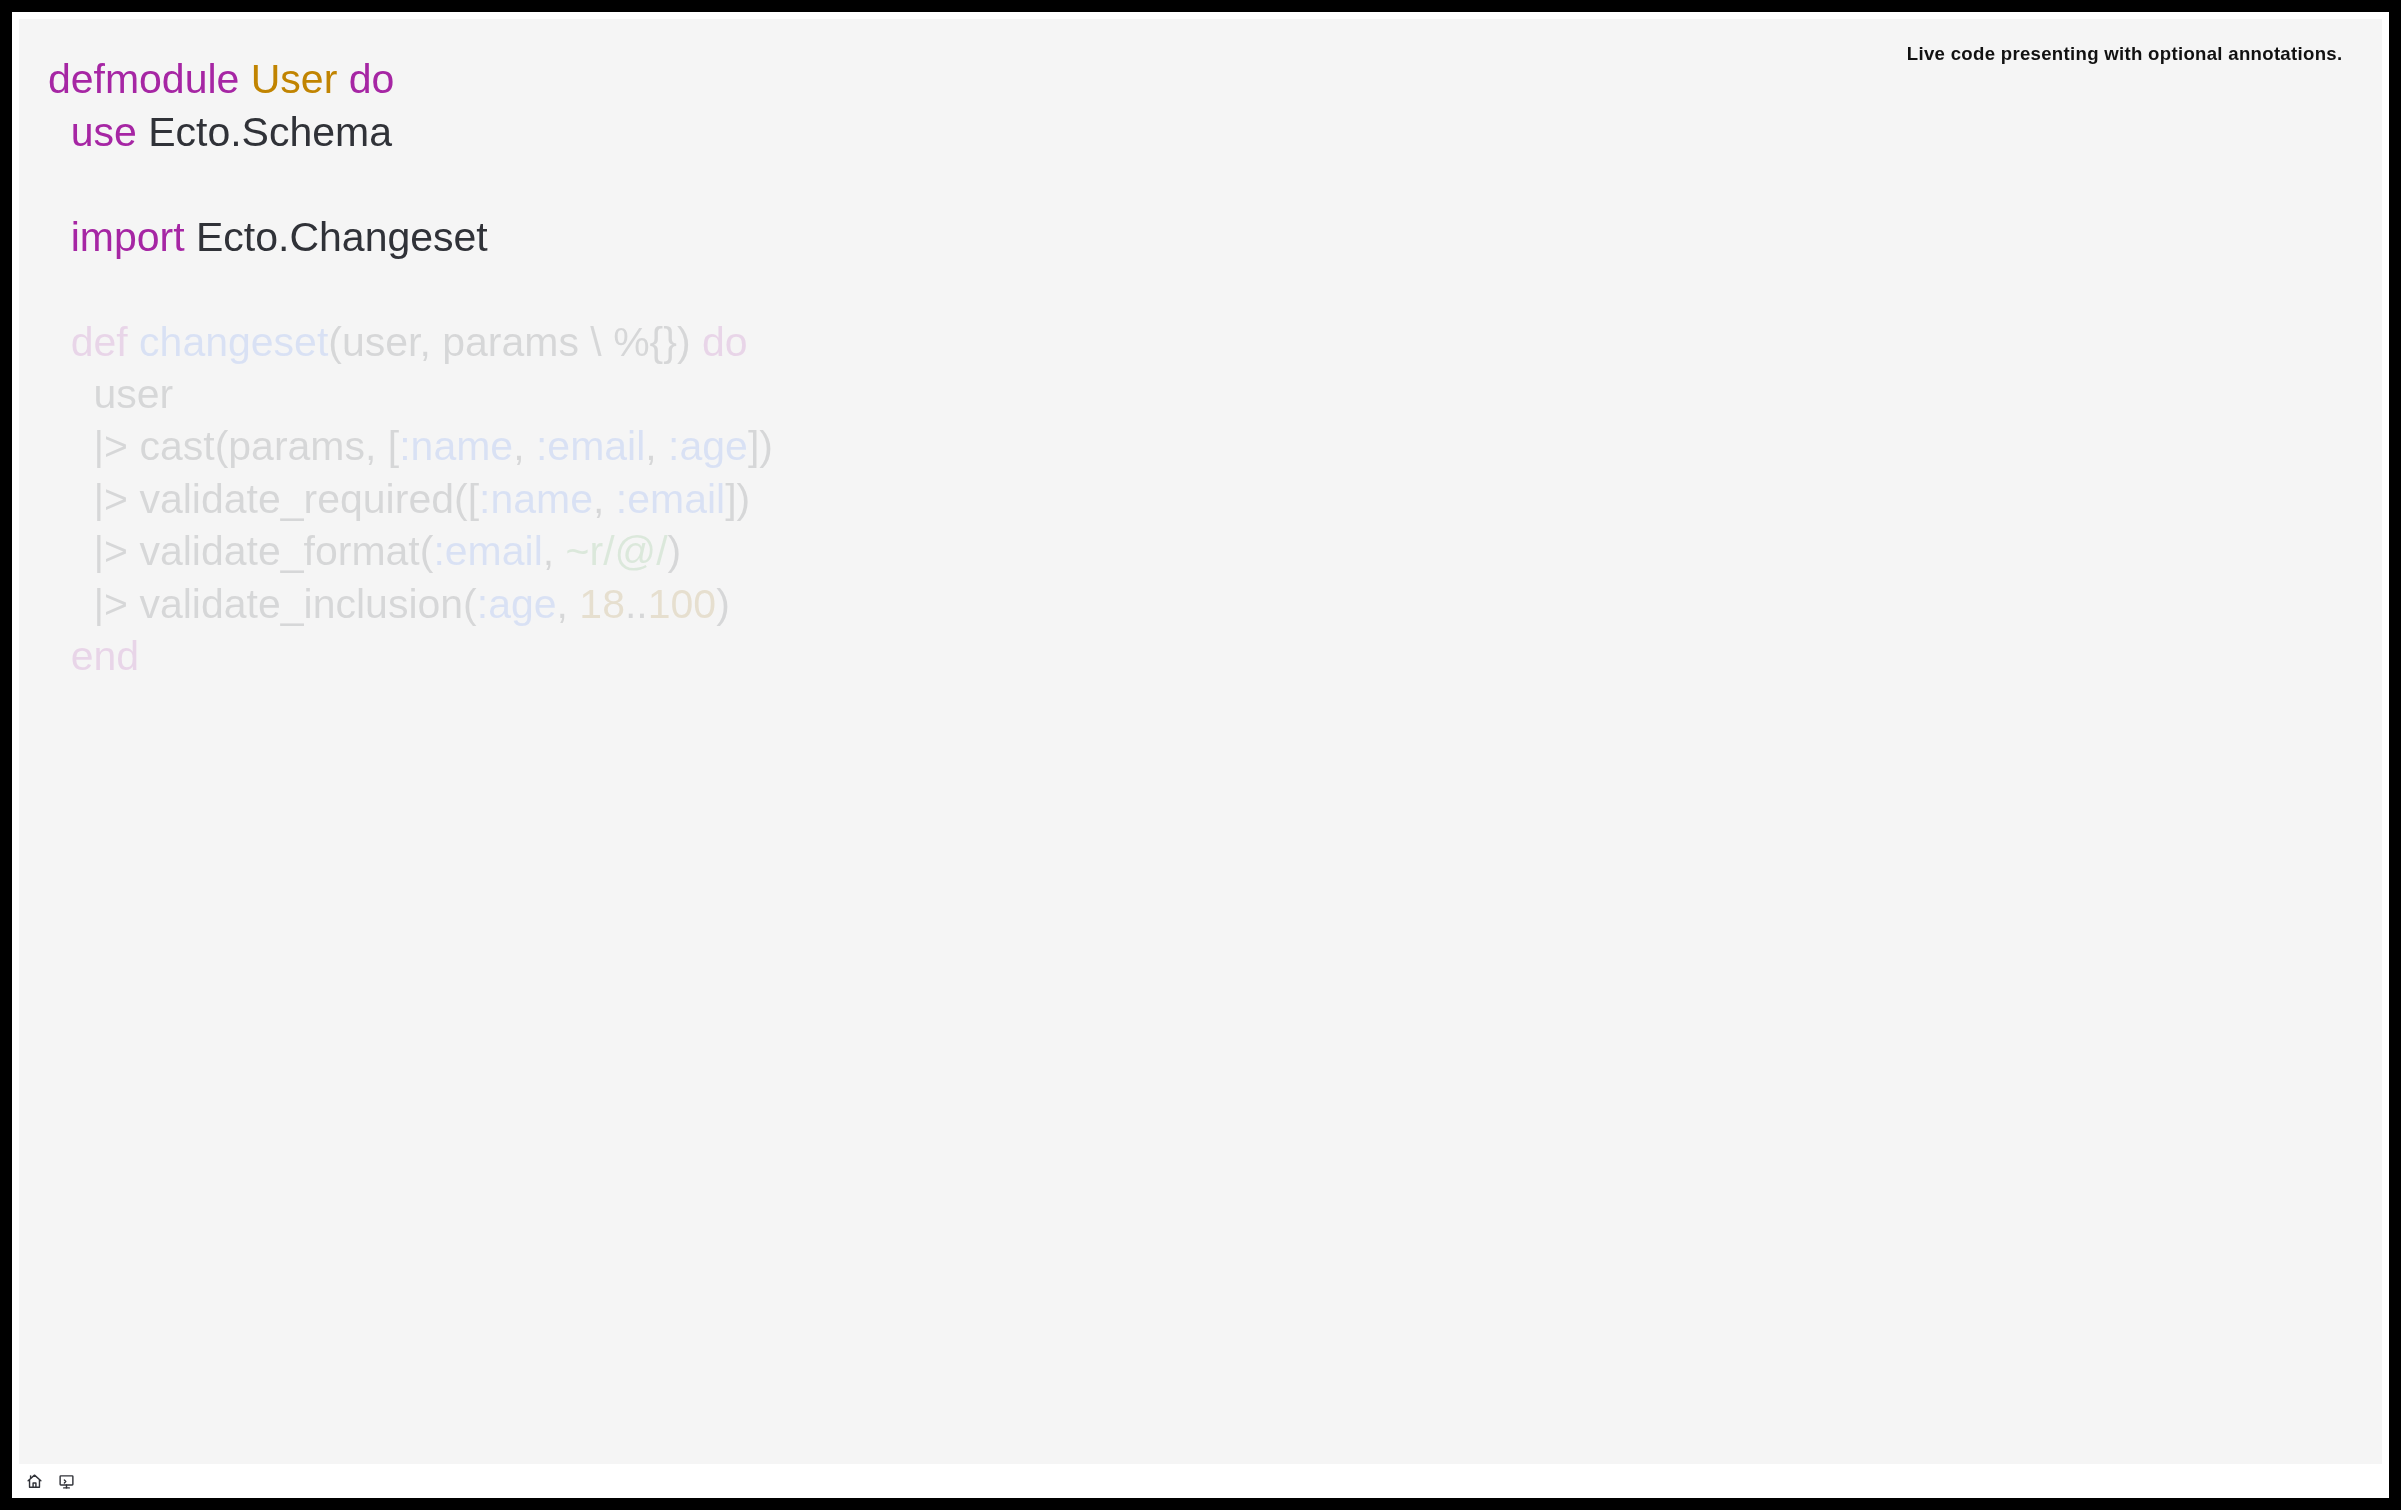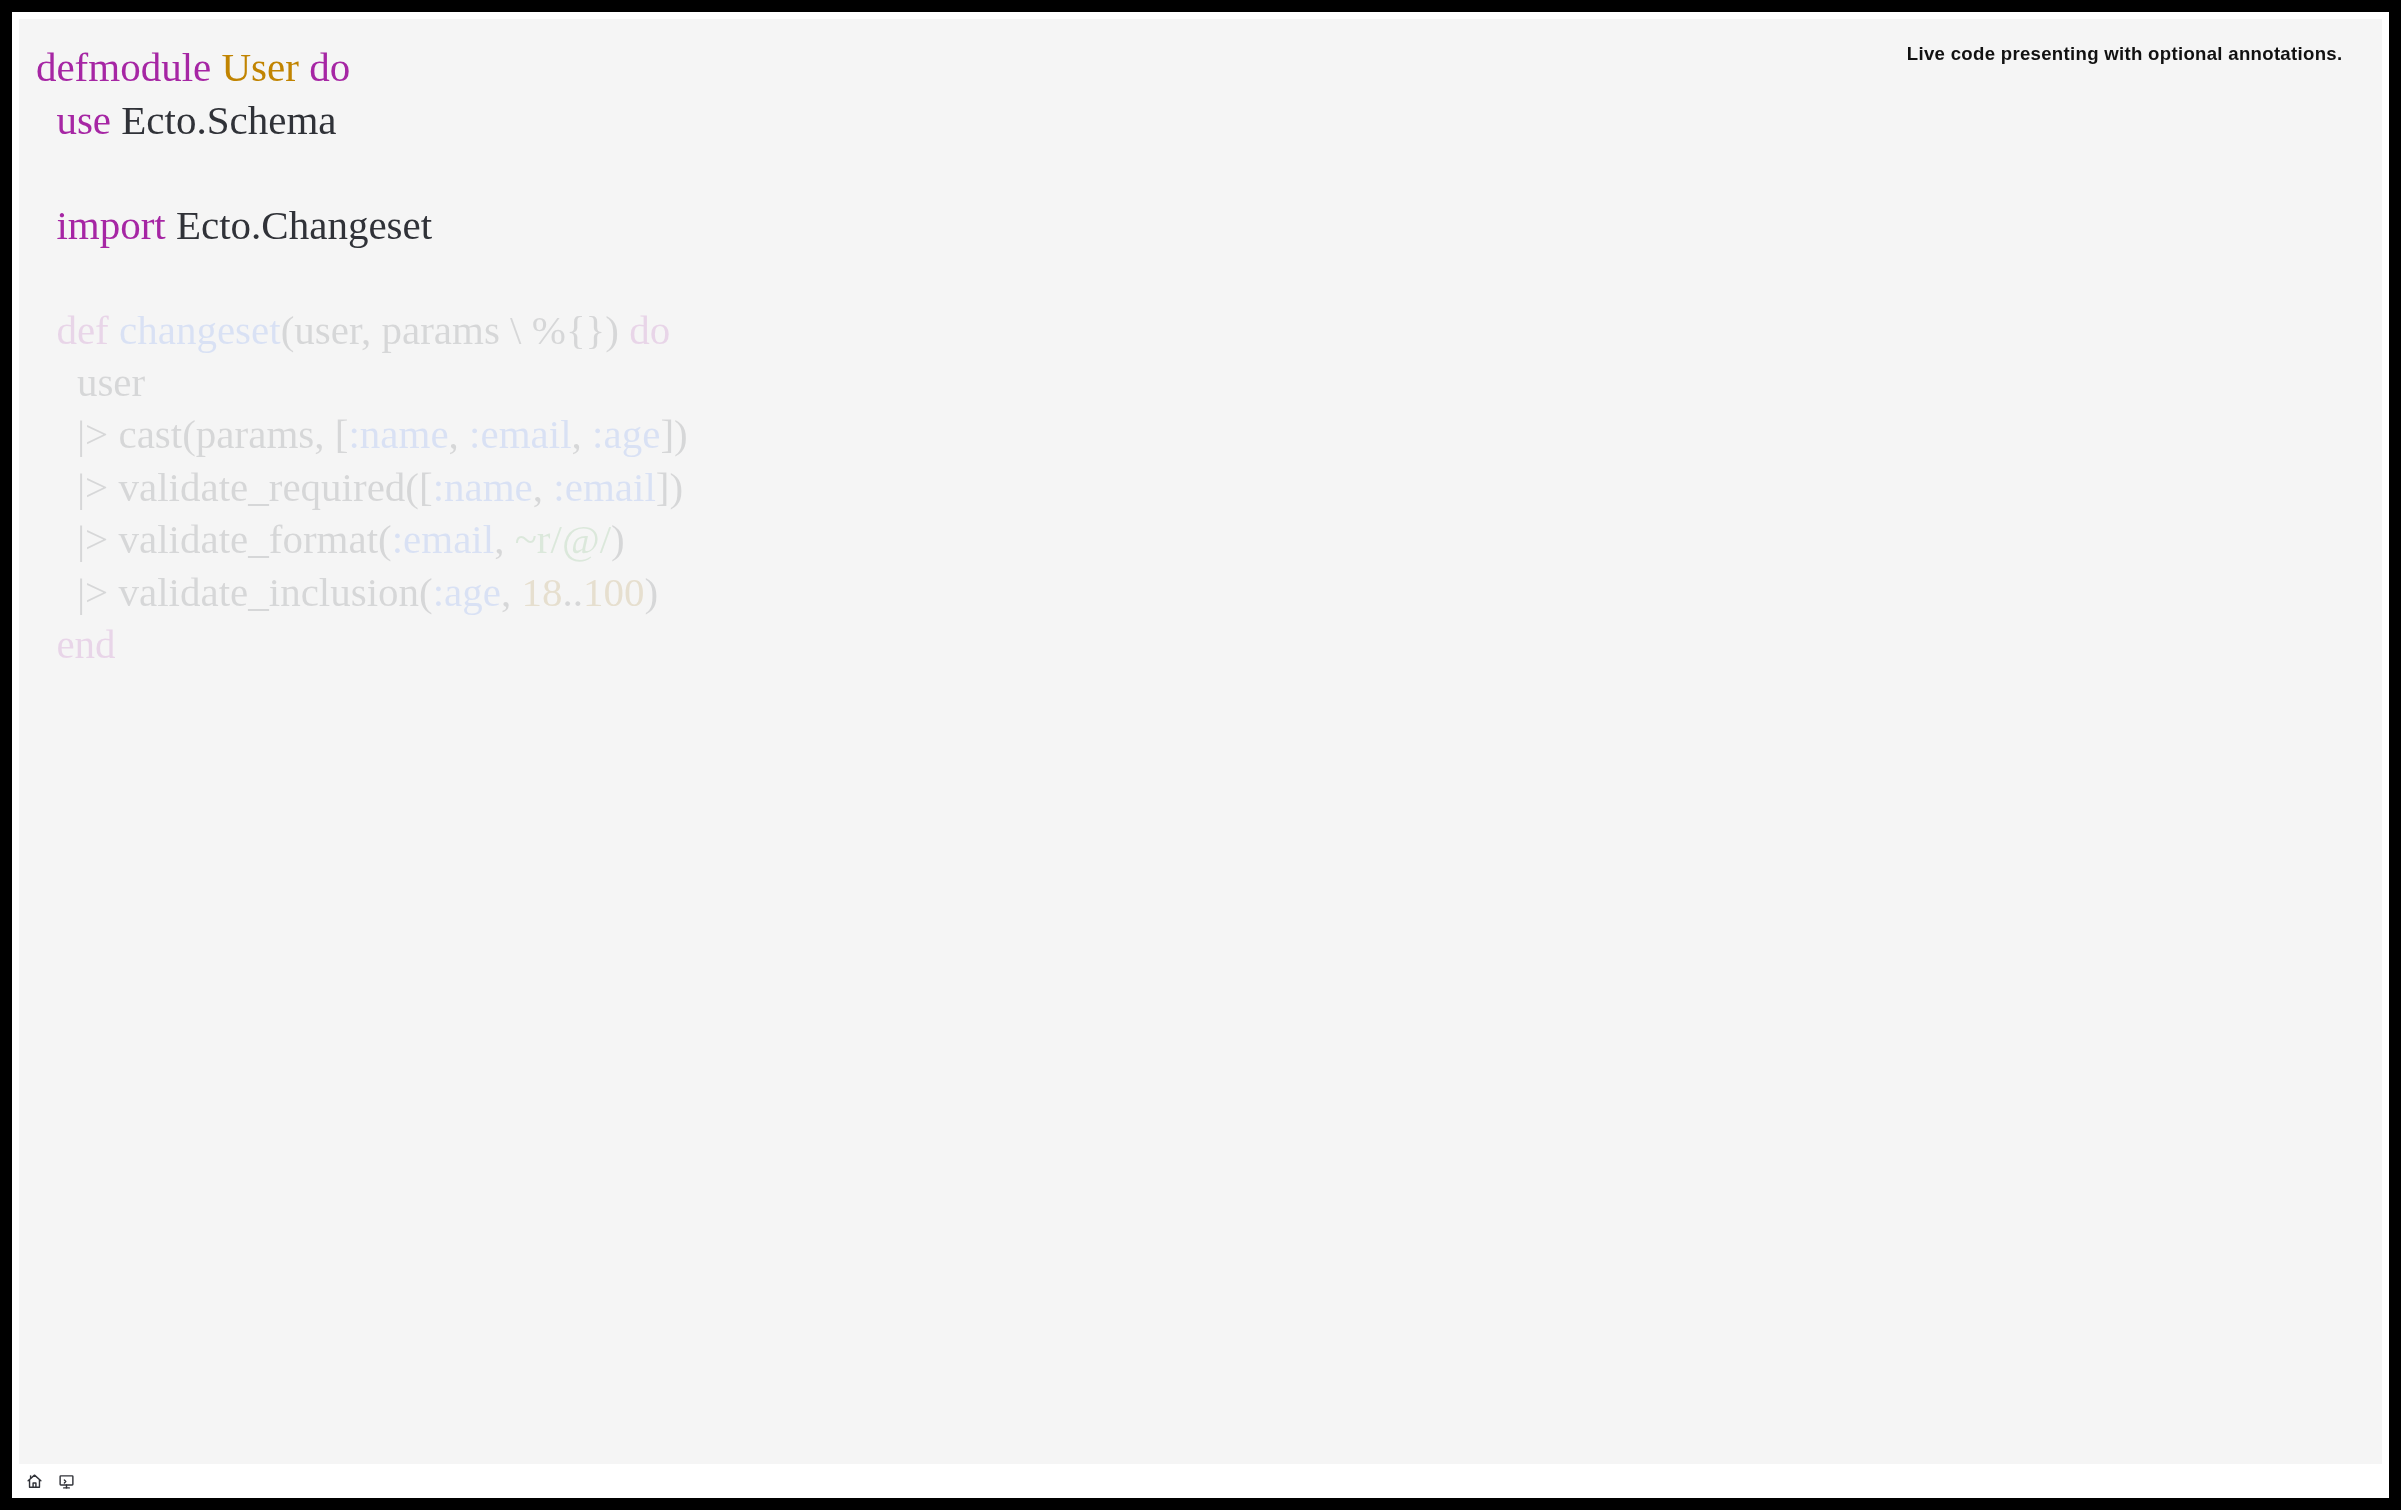--- a/index.html
+++ b/index.html
@@ -35,23 +35,23 @@
     position: absolute;
     top: 24px;
     right: 40px;
     font-family: "Arial Black", "Helvetica Neue", Arial, sans-serif;
     font-weight: 900;
     font-size: 18.6px;
     letter-spacing: 0.3px;
     color: #111;
   }
   pre.code {
-    margin: 4px;
+    margin: 16px;
     padding: 0 13.3px 0 13.3px;
-    font-family: Liberation Serif, serif;
+    font-family: Liberation Sans, sans-serif;
     font-size: 41px;
     line-height: 1.28;
     white-space: pre;
     color: #303238;
   }
   .kw   { color: #a626a4; }   
   .mod  { color: #c18401; }   
   .txt  { color: #303238; }   
   .atom { color: #4078f2; }   
   .num  { color: #986801; }   

